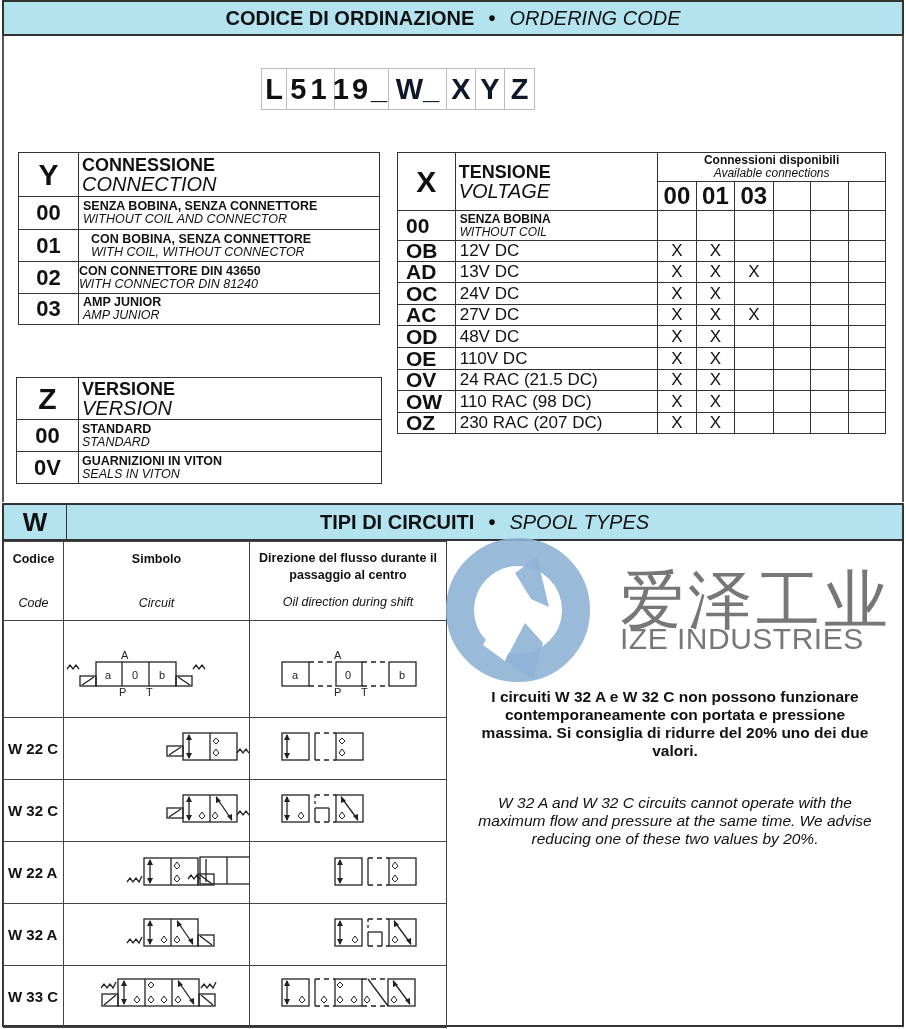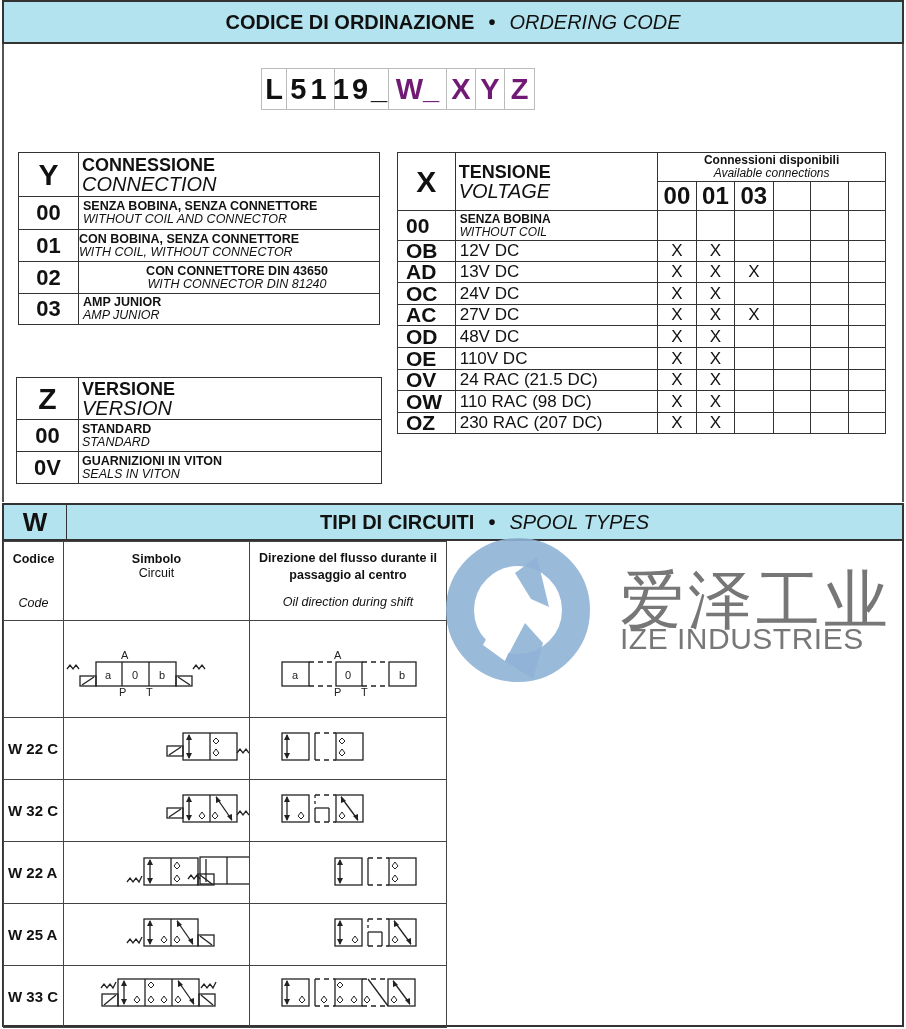--- a/index.html
+++ b/index.html
@@ -7,21 +7,21 @@
   .abs { position: absolute; }
   .banner { background: #b3e3ef; border: 2px solid #333; display: flex; align-items: center; justify-content: center; font-size: 20px; }
   .banner .it { font-style: italic; font-weight: normal; }
   .banner .b { font-weight: bold; }
   .banner .dot { margin: 0 14px; font-weight: bold; }
   #top-frame { left: 2px; top: 0; width: 902px; height: 502px; border-left: 2px solid #555; border-right: 2px solid #555; border-top: 2px solid #333; }
   
   .code-row { display: flex; border: 1px solid #bbb; }
   .cbox { border-right: 1px solid #bbb; height: 40px; display: flex; align-items: center; justify-content: center; font-weight: bold; font-size: 29px; }
   .cbox:last-child { border-right: none; }
-  .cbox.grey { color: #701a75; }
+  .cbox.grey { color: #0f172a; }
   
   table { border-collapse: collapse; }
   .tbl td { border: 1px solid #333; vertical-align: middle; }
   .key { font-weight: bold; font-size: 22px; text-align: center; }
   .hdr-it { font-size: 20px; font-style: italic; line-height: 18px; }
   .hdr-b { font-size: 18px; font-weight: bold; line-height: 19px; }
   .row-b { font-size: 12.5px; font-weight: bold; line-height: 13px; }
   .row-i { font-size: 12.5px; font-style: italic; line-height: 13px; }
   .volt td { border: 1px solid #333; }
   .vkey { font-weight: bold; font-size: 21px; padding-left: 8px; line-height: 20px; }
@@ -36,21 +36,21 @@
   .note { text-align: center; }
   .note-b { font-weight: bold; font-size: 15.5px; line-height: 18px; }
   .note-i { font-style: italic; font-size: 15.5px; line-height: 18px; }
   svg { display: block; }
 </style>
 </head>
 <body>
 
 <div id="top-frame" class="abs"></div>
 
-<div class="abs banner" style="left:2px; top:0; width:902px; height:44px;">
+<div class="abs banner" style="left:2px; top:0; width:902px; height:36px;">
   <span class="b">CODICE DI ORDINAZIONE</span>
   <span class="dot">•</span>
   <span class="it">ORDERING CODE</span>
 </div>
 
 <div class="abs code-row" style="left:261px; top:68px;">
   <div class="cbox" style="width:25px;">L</div>
   <div class="cbox" style="width:48px; letter-spacing:4px;">51</div>
   <div class="cbox" style="width:54px; letter-spacing:3px;">19_</div>
   <div class="cbox grey" style="width:58px;">W_</div>
@@ -70,28 +70,28 @@
   </tr>
   <tr style="height:33px;">
     <td class="key">00</td>
     <td style="padding-left:4px;">
           <div class="row-b">SENZA BOBINA, SENZA CONNETTORE</div>
           <div class="row-i">WITHOUT COIL AND CONNECTOR</div>
         </td>
   </tr>
   <tr style="height:32px;">
     <td class="key">01</td>
-    <td style="padding-left:0;">
+    <td style="padding-left:12px;">
           <div class="row-b">CON BOBINA, SENZA CONNETTORE</div>
           <div class="row-i">WITH COIL, WITHOUT CONNECTOR</div>
         </td>
   </tr>
   <tr style="height:32px;">
     <td class="key">02</td>
-    <td style="padding-left:16px;text-align:center;">
+    <td style="padding-left:0;">
           <div class="row-b">CON CONNETTORE DIN 43650</div>
           <div class="row-i">WITH CONNECTOR DIN 81240</div>
         </td>
   </tr>
   <tr style="height:31px;">
     <td class="key">03</td>
     <td style="padding-left:4px;">
           <div class="row-b">AMP JUNIOR</div>
           <div class="row-i">AMP JUNIOR</div>
         </td>
@@ -265,21 +265,21 @@
 
 <table class="abs spool" style="left:3px; top:541px; width:444px;">
   <tbody>
       <tr style="height:79px;">
     <td style="width:61px; vertical-align:top; padding-top:10px;" class="sp-hdr">
       <div style="font-weight:bold;">Codice</div>
       <div style="font-style:italic; margin-top:30px;">Code</div>
     </td>
     <td style="width:185px; vertical-align:top; padding-top:10px;" class="sp-hdr">
       <div style="font-weight:bold;">Simbolo</div>
-      <div style="">Circuit</div>
+      <div style="font-style:italic; margin-top:30px;">Circuit</div>
     </td>
     <td style="vertical-align:top; padding-top:8px;" class="sp-hdr">
       <div style="font-weight:bold; line-height:17px;">Direzione del flusso durante il passaggio al centro</div>
       <div style="font-style:italic; margin-top:11px;">Oil direction during shift</div>
     </td>
   </tr>
 
   <tr style="height:97px;">
     <td></td>
     <td>
@@ -443,21 +443,21 @@
           <line x1="163" y1="4" x2="163" y2="31"></line>
           <line x1="142" y1="6" x2="142" y2="29"></line>
           <rect x="190" y="17" width="16" height="10"></rect>
         </g>
       </svg>
     </td>
     <td></td>
   </tr>
 
   <tr style="height:62px;">
-    <td class="sp-code">W 25 A</td>
+    <td class="sp-code">W 32 A</td>
     <td></td>
     <td></td>
   </tr>
 
   <tr style="height:62px;">
     <td class="sp-code">W 33 C</td>
     <td></td>
     <td></td>
   </tr>
 </tbody>
@@ -599,20 +599,22 @@
       <polygon points="46,22 49,26 46,29 43,26"></polygon>
     <polygon points="62,8 65,11 62,14 59,11"></polygon>
       <polygon points="62,22 65,26 62,29 59,26"></polygon>
       <polygon points="76,22 79,26 76,29 73,26"></polygon>
     <polygon points="89,22 92,26 89,29 86,26"></polygon>
       <polygon points="116,22 119,26 116,29 113,26"></polygon>
   </g>
 </svg>
 
 <div class="abs note" style="left:470px; top:688px; width:410px;">
+  <div class="note-b">I circuiti W 32 A e W 32 C non possono funzionare contemporaneamente con portata e pressione massima. Si consiglia di ridurre del 20% uno dei due valori.</div>
+  <div class="note-i" style="margin-top:34px; padding:0 8px;">W 32 A and W 32 C circuits cannot operate with the maximum flow and pressure at the same time. We advise reducing one of these two values by 20%.</div>
 </div>
 
 <div class="abs" style="left:445px; top:537px; width:146px; height:146px;">
   <svg width="146" height="146" viewBox="0 0 146 146">
     <circle cx="73" cy="73" r="58" fill="none" stroke="#8fb3d6" stroke-width="28" opacity="0.9"></circle>
     <polygon points="38,108 74,42 88,58 60,124" fill="#ffffff"></polygon>
     <polygon points="60,124 80,86 98,106 88,142" fill="#8fb3d6" opacity="0.9"></polygon>
     <polygon points="70,36 92,20 104,70 86,62" fill="#8fb3d6" opacity="0.9"></polygon>
   </svg>
 </div>

